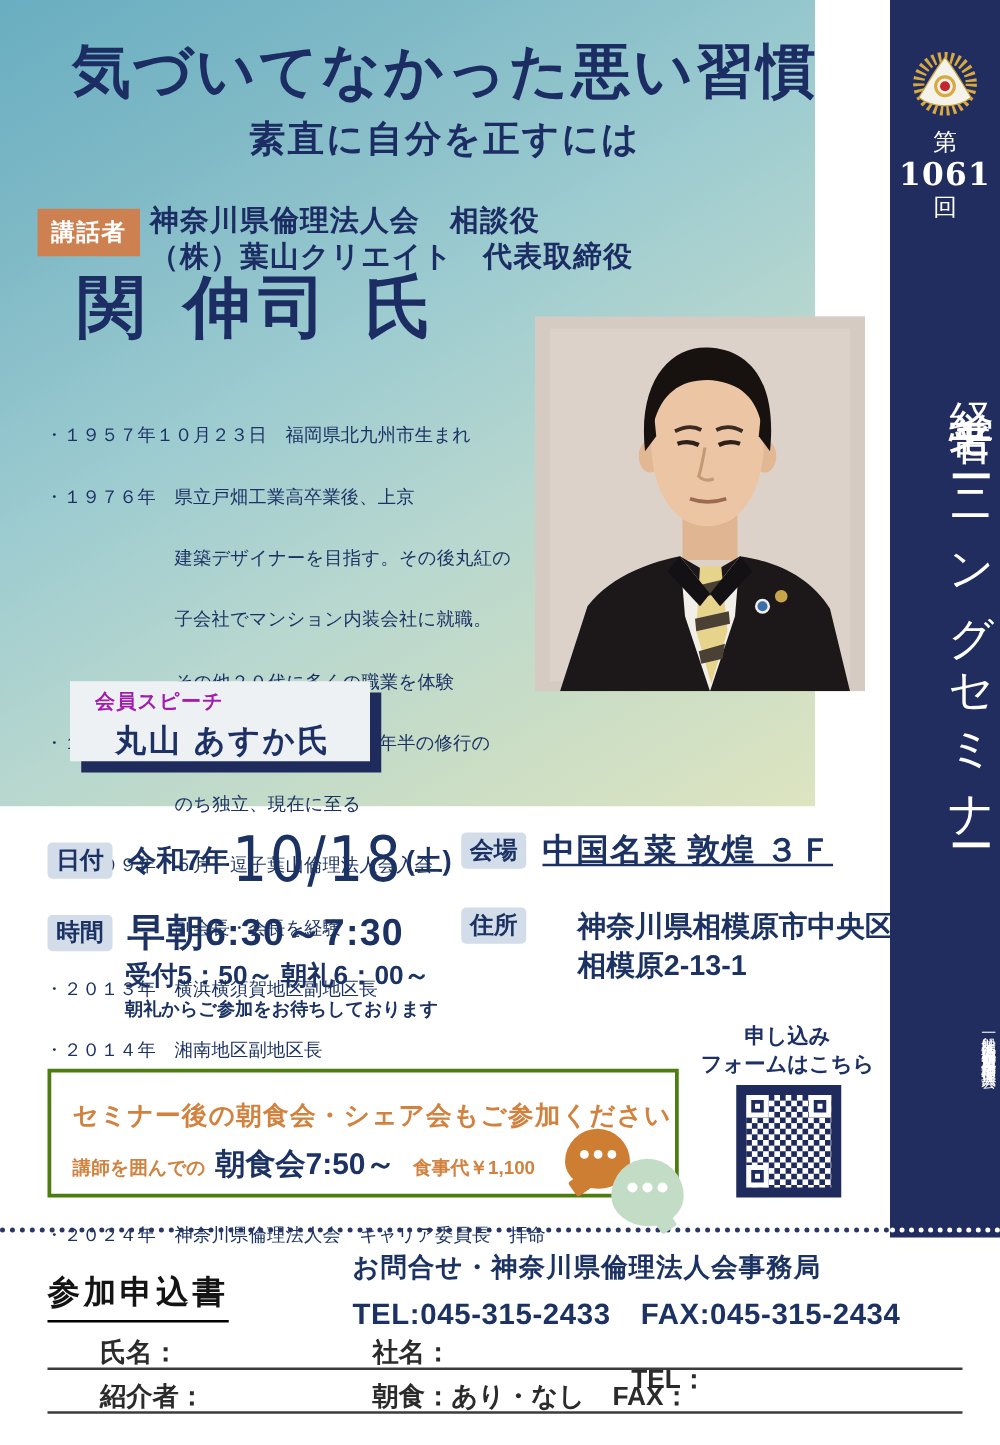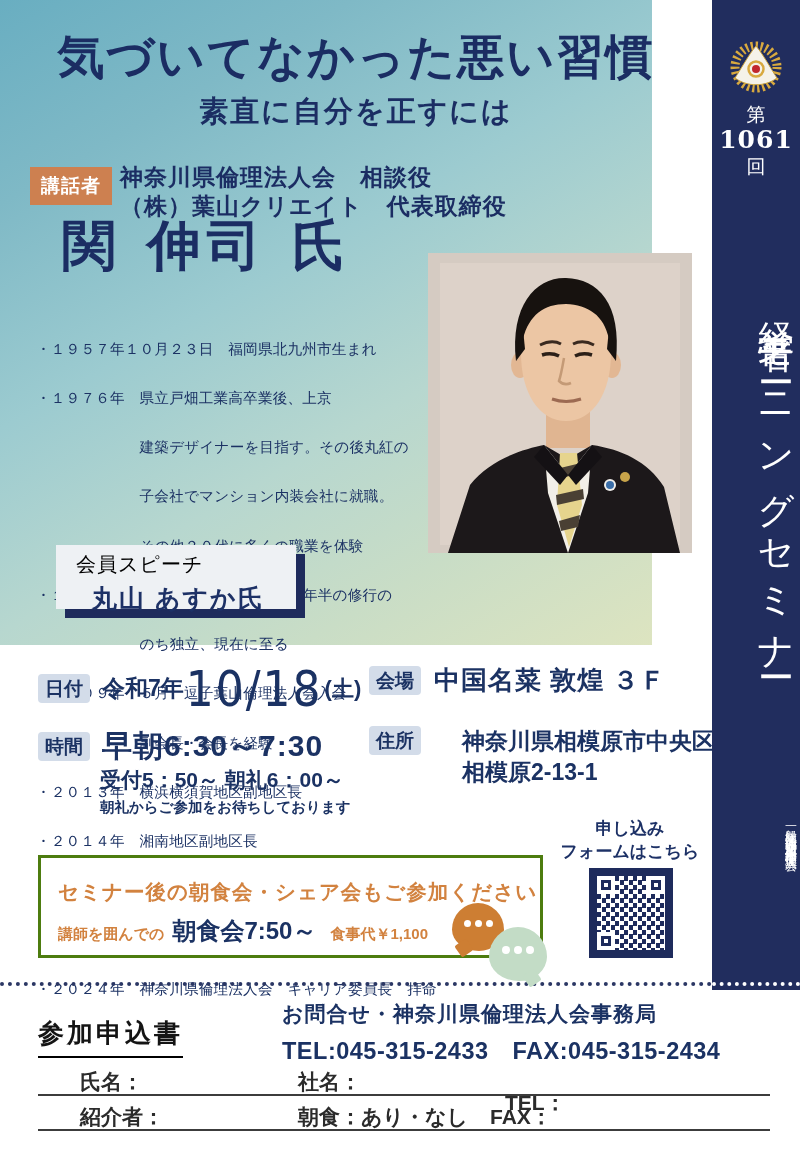--- a/index.html
+++ b/index.html
@@ -27,35 +27,35 @@
         font-size:54px;font-weight:700;letter-spacing:6px;text-align:center;}
 
   .bio{position:absolute;left:36px;top:308px;color:#1c3264;font-size:14.6px;
         font-weight:400;line-height:16.4px;letter-spacing:0.2px;white-space:pre;}
 
   .photo{position:absolute;left:428px;top:253px;width:264px;height:300px;}
   .photo svg{display:block;}
 
   .member-box{position:absolute;left:56px;top:545px;width:240px;height:64px;
         background:#eef1f4;box-shadow:9px 9px 0 #1e2b5c;padding:6px 0 0 20px;box-sizing:border-box;}
-  .member-label{color:#000000;font-size:20px;font-weight:400;letter-spacing:1px;}
+  .member-label{color:#a21caf;font-size:16px;font-weight:700;letter-spacing:1px;}
   .member-name{color:#1d3166;font-size:25px;font-weight:700;letter-spacing:2px;margin:4px 0 0 16px;}
 
   
   .chip{display:inline-block;background:#d3dce9;color:#1b3263;font-weight:700;
         font-size:19px;padding:5px 7px;border-radius:4px;line-height:1;}
   .row{position:absolute;display:flex;align-items:center;}
   .row-date{left:38px;top:663px;}
   .era{color:#1b3263;font-size:23px;font-weight:700;margin-left:12px;}
   .bigdate{color:#1b3263;font-size:44px;font-weight:400;letter-spacing:2px;
         display:inline-block;transform:scaleY(1.14);margin:0 2px;
         font-family:"DejaVu Sans",sans-serif;}
   .dow{color:#1b3263;font-size:22px;font-weight:700;}
   .row-venue{left:369px;top:663px;}
-  .venue{color:#1b3263;font-size:26px;font-weight:700;margin-left:13px;letter-spacing:1px;}
+  .venue{color:#1b3263;font-size:26px;font-weight:700;margin-left:13px;letter-spacing:1px;text-decoration:underline;}
   .row-time{left:38px;top:726px;}
   .time-main{color:#1b3263;font-size:30px;font-weight:700;margin-left:12px;letter-spacing:1px;}
   .time-sub{position:absolute;left:100px;top:766px;color:#1b3263;font-size:21px;font-weight:700;}
   .time-note{position:absolute;left:100px;top:798px;color:#1b3263;font-size:14.5px;font-weight:700;}
   .row-addr{left:369px;top:726px;align-items:flex-start;gap:28px;}
   .addr{color:#1b3263;font-size:23px;font-weight:700;line-height:31px;margin-left:13px;}
 
   .apply-text{position:absolute;left:552px;top:817px;width:156px;text-align:center;
         color:#1d3166;font-size:17px;font-weight:700;line-height:23px;}
   .qr{position:absolute;left:589px;top:868px;width:84px;height:90px;background:#1e2b5c;

